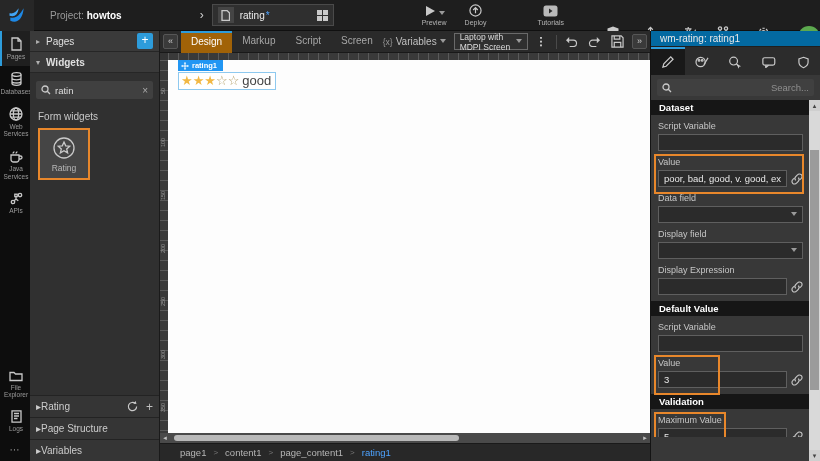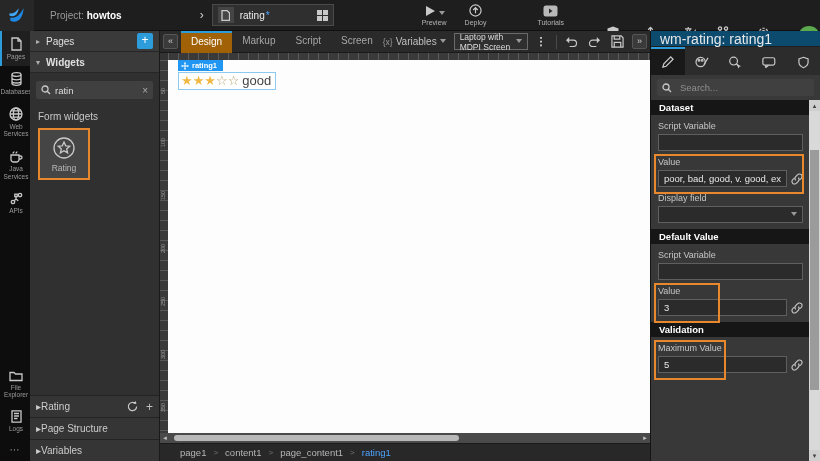--- a/index.html
+++ b/index.html
@@ -84,27 +84,27 @@
   .hscroll { position:absolute; left:0; top:402px; width:490px; height:10px; background:#4a4a4a; }
   .hs-arrow { position:absolute; top:0; width:10px; height:10px; color:#c5c5c5; font-size:7px; line-height:10px; text-align:center; cursor:pointer; }
   .hs-thumb { position:absolute; left:14px; top:2px; width:285px; height:6px; background:#b9b9b9; border-radius:3px; cursor:pointer; }
   .breadcrumb { position:absolute; left:0; top:412px; width:490px; height:18px; background:#282828; display:flex; align-items:center; padding-left:20px; border-top:1px solid #1a1a1a; }
   .bc-item { color:#b5b5b5; font-size:9.5px; cursor:pointer; }
   .bc-item.active { color:#4da3ff; }
   .bc-sep { color:#777; font-size:8px; margin:0 7px; }
 
   
   .rightpanel { position:absolute; left:650px; top:31px; width:170px; height:430px; background:#383838; border-left:1px solid #141414; }
-  .rp-title { height:16px; background:#0c4a6e; color:#e8e8e8; font-size:14px; line-height:16px; padding-left:9px; border-bottom:1px solid #1f1f1f; }
+  .rp-title { height:16px; background:#0369a1; color:#e8e8e8; font-size:10px; line-height:16px; padding-left:9px; border-bottom:1px solid #1f1f1f; }
   .rp-tabs { height:28px; background:#2c2c2c; display:flex; }
   .rp-tab { width:34px; display:flex; align-items:center; justify-content:center; cursor:pointer; border-top:2px solid transparent; }
   .rp-tab.active { background:#191919; border-top-color:#2d9cdb; }
   .rp-search { padding:4px 6px; }
   .rp-search .box { height:17px; background:#404040; border-radius:2px; display:flex; align-items:center; padding:0 5px; }
-  .rp-search input { flex:1; background:transparent; border:0; outline:0; color:#ddd; font-size:9.5px; font-family:inherit; min-width:0; margin-left:8px; }
+  .rp-search input { flex:1; background:transparent; border:0; outline:0; color:#ddd; font-size:9.5px; font-family:inherit; min-width:0; margin-left:0;text-align:right; }
   .rp-search input::placeholder { color:#8f8f8f; }
   .rp-body { position:absolute; left:0; top:69px; width:159px; height:337px; overflow:hidden; }
   .sechead { height:15px; background:#161616; color:#fff; font-weight:bold; font-size:9.5px; line-height:15px; padding-left:8px; margin-top:6px; }
   .sechead:first-child { margin-top:0; }
   .fields { padding:0 7px; }
   .fld { margin-top:6px; position:relative; }
   .flabel { color:#c6c6c6; font-size:9px; margin-bottom:3px; }
   .frow { display:flex; align-items:center; }
   .rin { height:17px; width:100%; background:#2b2b2b; border:1px solid #5f5f5f; color:#e8e8e8; font-size:9.5px; font-family:inherit; padding:0 5px; outline:0; }
   .frow .rin { flex:1; min-width:0; }
@@ -470,24 +470,41 @@
         <div class="frow">
           <input class="rin" value="poor, bad, good, v. good, excellent" style="">
           <span class="bindico">
             <svg width="12" height="12" viewBox="0 0 14 14">
                 <path class="ico" d="M5.5 8.5a3 3 0 01 0-4.2l2-2a3 3 0 114.2 4.2l-1.2 1.2M8.5 5.5a3 3 0 010 4.2l-2 2a3 3 0 11-4.2-4.2l1.2-1.2"></path>
               </svg>
           </span>
         </div>
       </div>
       <div class="fld">
+        <div class="flabel">Data field</div>
+        <div class="rsel">
+            <span class="caret"></span>
+          </div>
+      </div>
+      <div class="fld">
         <div class="flabel">Display field</div>
         <div class="rsel">
             <span class="caret"></span>
           </div>
+      </div>
+      <div class="fld">
+        <div class="flabel">Display Expression</div>
+        <div class="frow">
+          <input class="rin" value="" style="">
+          <span class="bindico">
+            <svg width="12" height="12" viewBox="0 0 14 14">
+                <path class="ico" d="M5.5 8.5a3 3 0 010-4.2l2-2a3 3 0 114.2 4.2l-1.2 1.2M8.5 5.5a3 3 0 010 4.2l-2 2a3 3 0 11-4.2-4.2l1.2-1.2"></path>
+              </svg>
+          </span>
+        </div>
       </div>
     </div>
 
     <div class="sechead">Default Value</div>
     <div class="fields">
       <div class="fld">
         <div class="flabel">Script Variable</div>
         <input class="rin" value="" style="">
       </div>
       <div class="fld">

